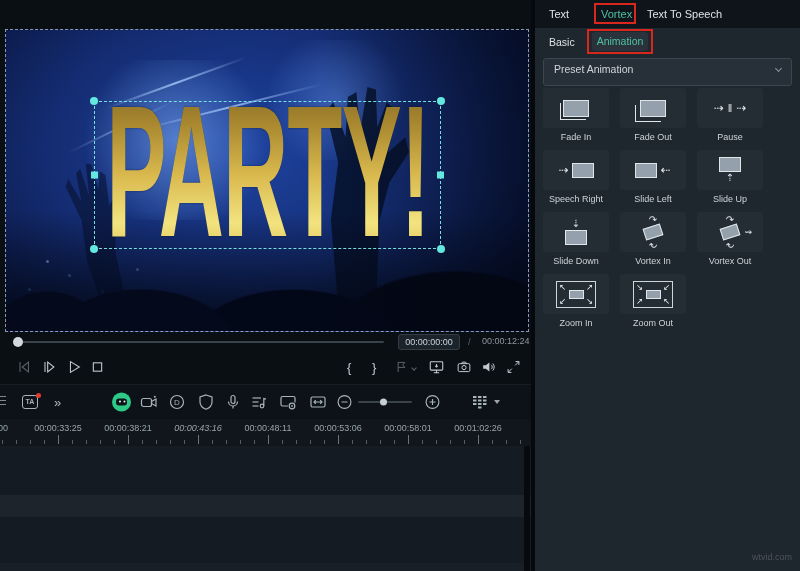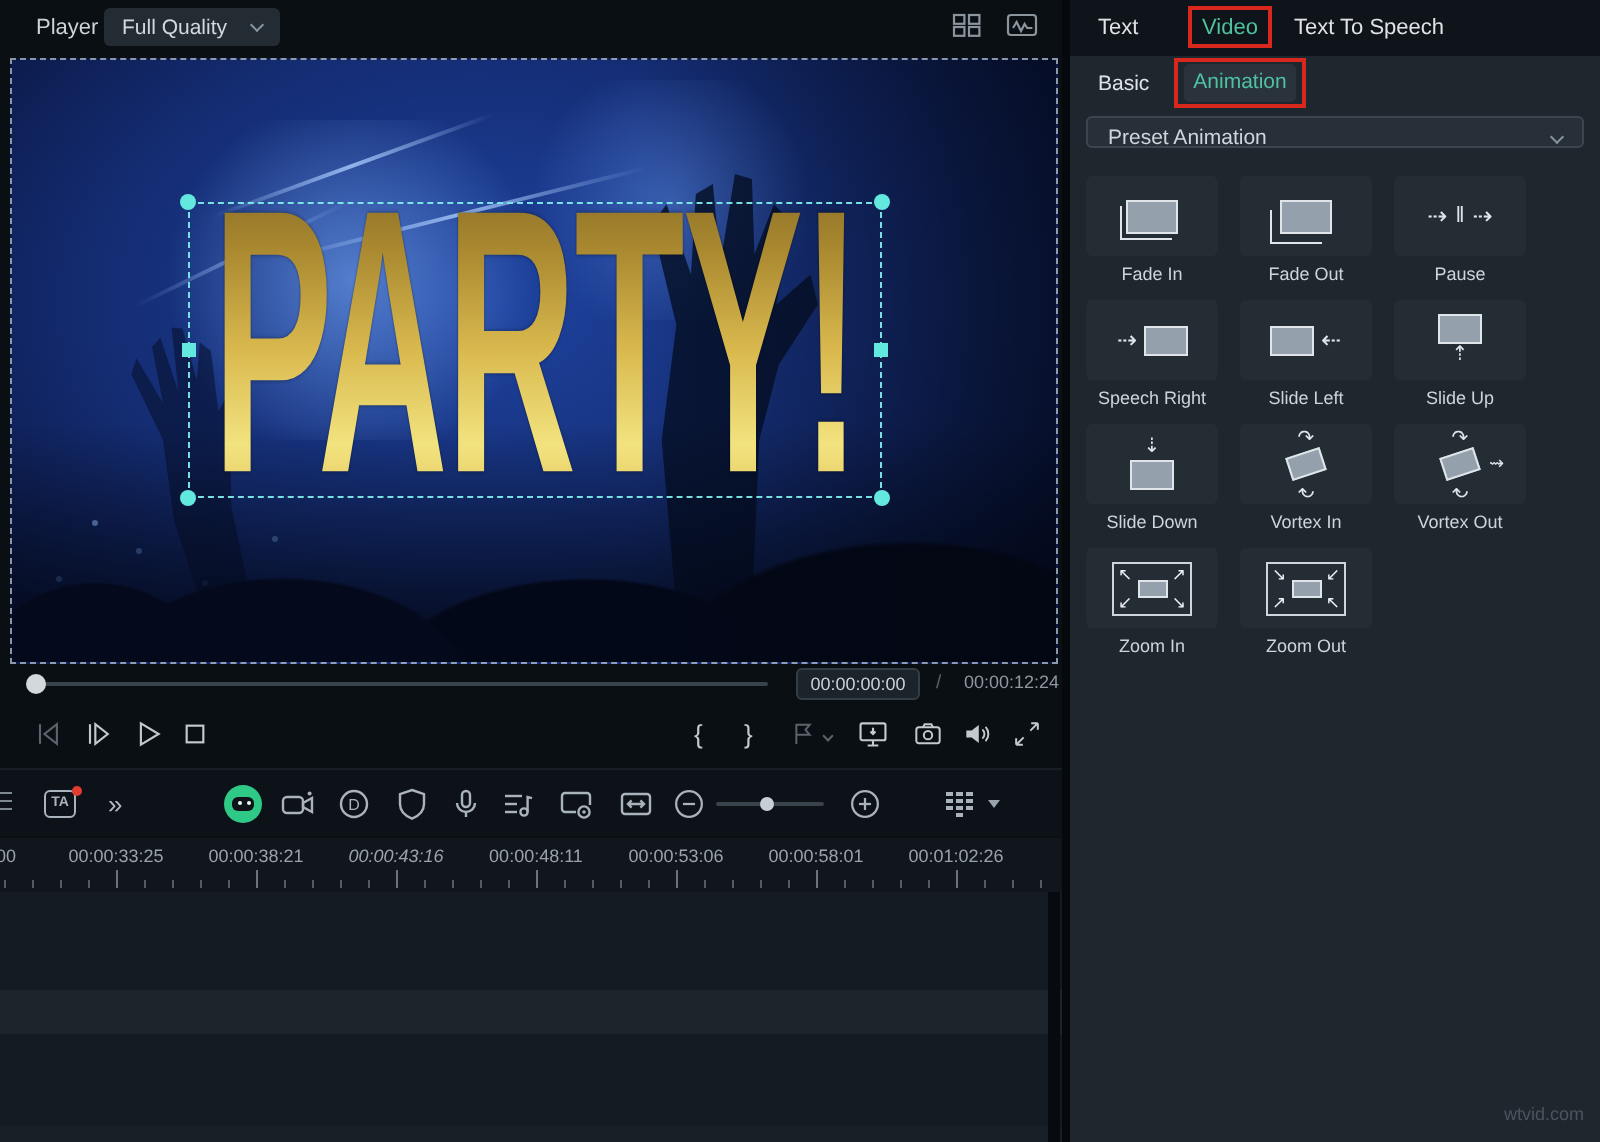--- a/index.html
+++ b/index.html
@@ -128,21 +128,21 @@
   .rp-tab.t1 { left:14px; } .rp-tab.t2 { left:66px; } .rp-tab.t3 { left:112px; }
   .rp-tab.active { color:#4fc1a1; }
   .anno { position:absolute; border:2px solid #d8271c; }
   .anno-video { left:59px; top:3px; width:42px; height:21px; }
   .rp-subtabs { position:absolute; left:0; top:28px; width:231px; height:28px; }
   .subtab { position:absolute; font-size:10.5px; }
   .subtab.s1 { left:14px; top:8px; color:#dfe3e6; }
   .subtab-pill { position:absolute; left:57px; top:4px; width:56px; height:19px; background:#2a333c;
     border-radius:3px; text-align:center; line-height:19px; color:#4fc1a1; font-size:10.5px; }
   .anno-anim { left:52px; top:1px; width:66px; height:25px; }
-  .preset-dd { position:absolute; left:8px; top:58px; width:249px; height:16px;
+  .preset-dd { position:absolute; left:8px; top:58px; width:249px; height:28px;
     background:#272f38; border:1px solid #3d4650; border-radius:3px; }
   .preset-dd .val { position:absolute; left:10px; top:4px; font-size:10.5px; color:#cfd6db; }
   .preset-dd .chev { position:absolute; right:10px; top:7px; }
 
   
   .anim-grid { position:absolute; left:8px; top:88px; width:245px; display:grid;
     grid-template-columns:repeat(3,66px); column-gap:11px; row-gap:8px; }
   .anim-cell { width:66px; }
   .ti { width:66px; height:40px; background:#242c34; border-radius:3px; position:relative;
     display:flex; align-items:center; justify-content:center; gap:3px; }
@@ -171,43 +171,20 @@
 
   .watermark { position:absolute; left:217px; top:552px; font-size:9px; color:#4d545c; }
 </style>
 </head>
 <body>
 
 <div class="app">
 
   <div class="left-pane">
 
-    <div class="topbar">
-      <span class="player-label">Player</span>
-      <div class="quality-pill">
-        <span class="val">Full Quality</span>
-        <span class="chev"></span>
-      </div>
-      <div class="topbar-icons">
-        <span>
-          <svg width="15" height="13" viewBox="0 0 15 13" fill="none" stroke="#8b959d" stroke-width="1.1">
-            <rect x="1" y="1.5" width="5.2" height="4.4"></rect>
-              <rect x="8.5" y="1.5" width="5.2" height="4.4"></rect>
-            <rect x="1" y="7.5" width="5.2" height="4.4"></rect>
-              <rect x="8.5" y="7.5" width="5.2" height="4.4"></rect>
-          </svg>
-        </span>
-        <span>
-          <svg width="16" height="13" viewBox="0 0 16 13" fill="none" stroke="#8b959d" stroke-width="1.1">
-            <rect x="1" y="1.5" width="14" height="10" rx="1.5"></rect>
-            <path d="M3.5 8l1.8-3 2.2 4.5 1.8-3.5 1.3 2h2.6"></path>
-          </svg>
-        </span>
-      </div>
-    </div>
 
     <div class="canvas">
       <div class="glow"></div>
       <div class="glow2"></div>
       <div class="beam b1"></div>
       <div class="beam b2"></div>
       <div class="beam b3"></div>
       <div class="bokeh"></div>
       <div class="hand h2"></div>
       <div class="hand"></div>
@@ -400,21 +377,21 @@
       <div class="vscroll"></div>
     </div>
 
     <div class="pane-divider"></div>
   </div>
 
   <div class="right-panel">
 
     <div class="rp-tabs">
       <span class="rp-tab t1">Text</span>
-      <span class="rp-tab t2 active">Video</span>
+      <span class="rp-tab t2 active">Vortex</span>
       <span class="rp-tab t3">Text To Speech</span>
       <div class="anno anno-video"></div>
     </div>
 
     <div class="rp-subtabs">
       <span class="subtab s1">Basic</span>
       <div class="subtab-pill">Animation</div>
       <div class="anno anno-anim"></div>
     </div>
 

